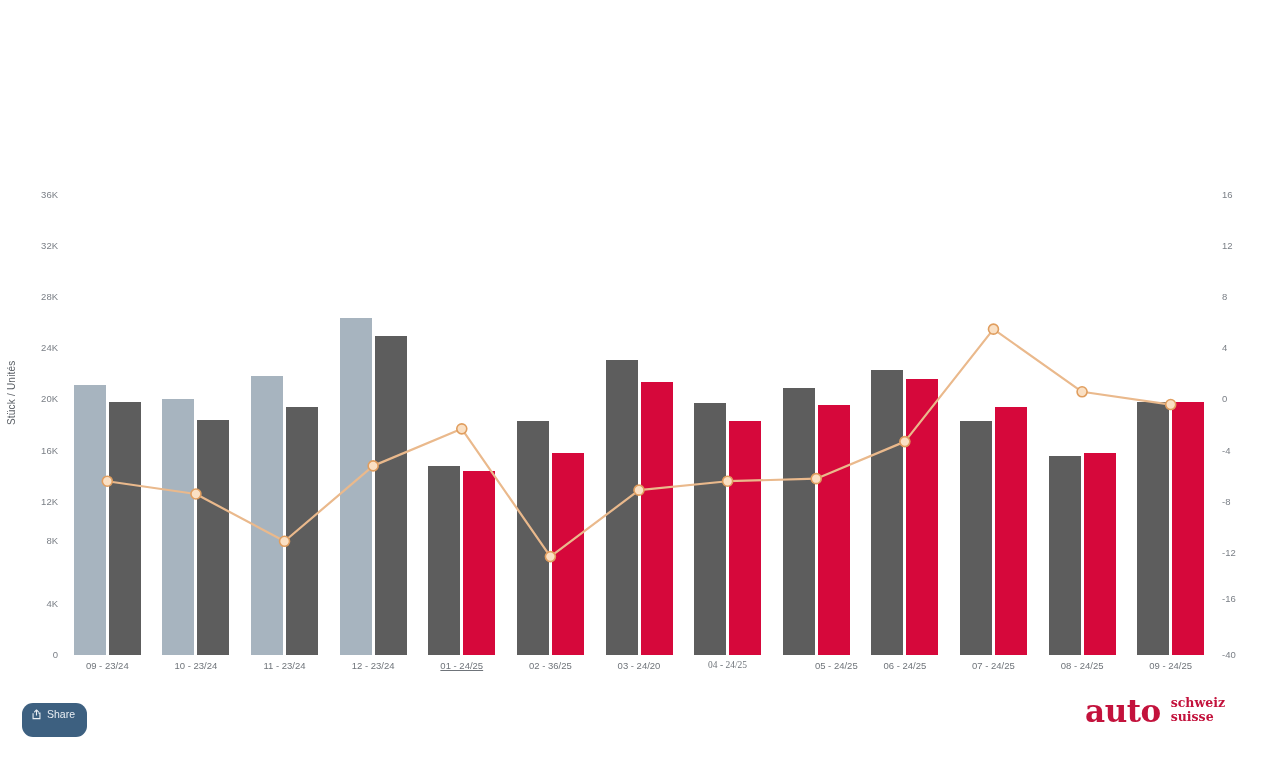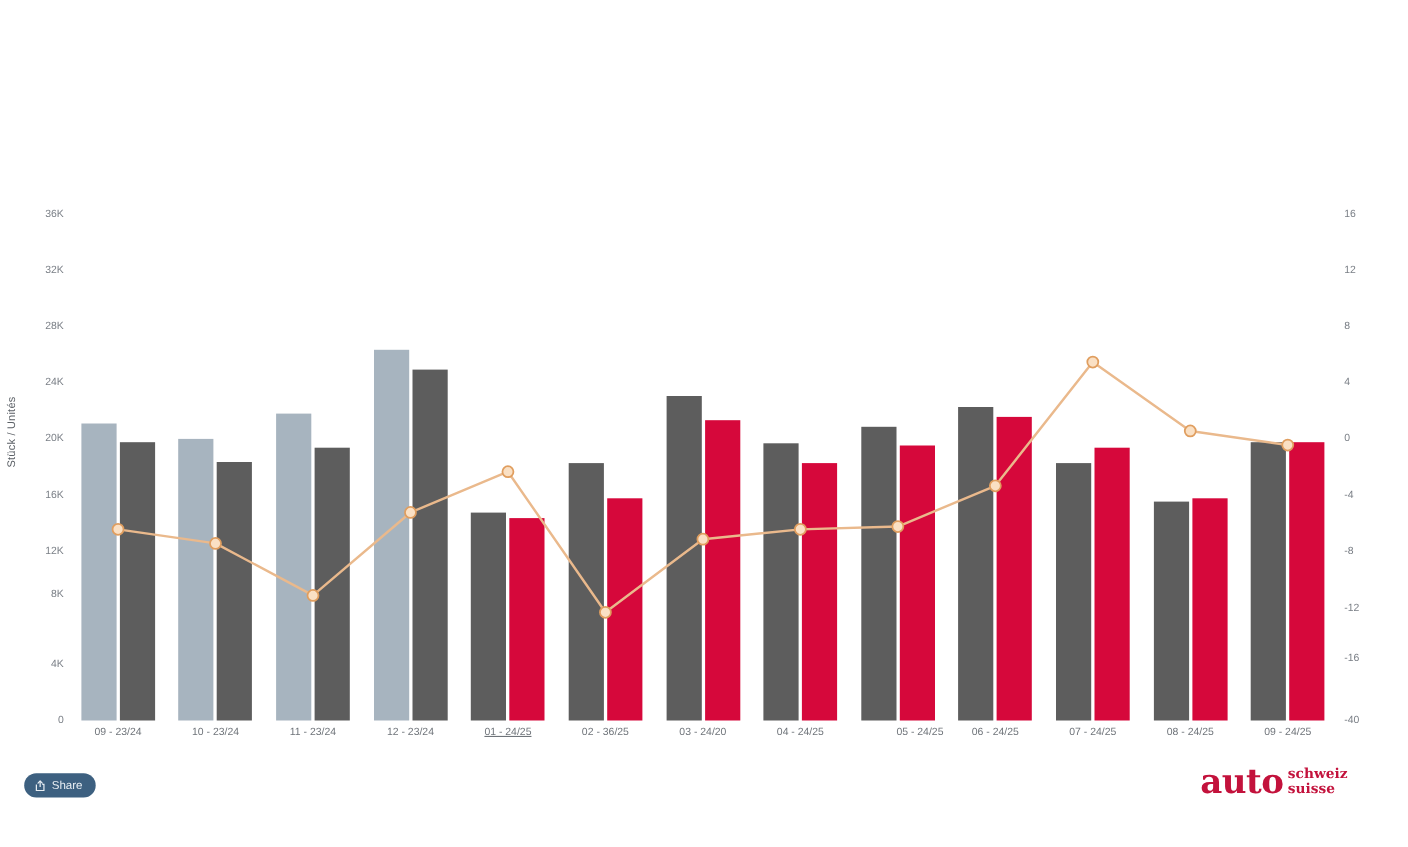--- a/index.html
+++ b/index.html
@@ -28,27 +28,27 @@
   .bar{position:absolute;bottom:0;border-radius:0px;}
 
   .xlabels{position:absolute;left:63px;top:660px;width:1152px;height:20px;}
   .xlabel{position:absolute;font-size:9.5px;color:#6f747a;text-align:center;white-space:nowrap;}
 
   svg.lineplot{position:absolute;left:63px;top:195px;width:1152px;height:460px;overflow:visible;}
 
   .share-btn{
     position:absolute;left:22px;top:703px;height:22px;
     display:flex;align-items:center;gap:5px;
-    padding:0 12px 0 9px;border-radius:11px;
+    padding:0 12px 12px 9px;border-radius:11px;
     background:#3d6080;color:#e9eef3;font-size:10.5px;
     cursor:pointer;user-select:none;
   }
   .share-btn svg{display:block;}
 
-  .logo{position:absolute;right:55px;top:696px;display:flex;align-items:flex-end;gap:4px;}
+  .logo{position:absolute;right:55px;top:696px;display:flex;align-items:flex-end;gap:10px;}
   .logo-main{
     font-family:"DejaVu Serif", serif;
     font-weight:bold;font-size:31px;line-height:.9;
     color:#c3123c;letter-spacing:-0.5px;
   }
   .logo-sub{
     font-family:"DejaVu Serif", serif;
     font-weight:bold;font-size:12.5px;line-height:1.08;
     color:#c3123c;padding-bottom:3px;
   }
@@ -161,21 +161,21 @@
     </svg>
 
   <div class="xlabels" id="x-labels">
       <div class="xlabel" style="left: 0px; width: 88.6154px;">09 - 23/24</div>
       <div class="xlabel" style="left: 88.6154px; width: 88.6154px;">10 - 23/24</div>
       <div class="xlabel" style="left: 177.231px; width: 88.6154px;">11 - 23/24</div>
       <div class="xlabel" style="left: 265.846px; width: 88.6154px;">12 - 23/24</div>
       <div class="xlabel" style="left: 354.462px; width: 88.6154px; text-decoration: underline;">01 - 24/25</div>
       <div class="xlabel" style="left: 443.077px; width: 88.6154px;">02 - 36/25</div>
       <div class="xlabel" style="left: 531.692px; width: 88.6154px;">03 - 24/20</div>
-      <div class="xlabel" style="left: 620.308px; width: 88.6154px;">04 - 24/25</div>
+      <div class="xlabel" style="left: 620.308px; width: 88.6154px; font-family: Liberation Serif, serif;">04 - 24/25</div>
       <div class="xlabel" style="left: 729px; width: 88.6154px;">05 - 24/25</div>
       <div class="xlabel" style="left: 797.538px; width: 88.6154px;">06 - 24/25</div>
       <div class="xlabel" style="left: 886.154px; width: 88.6154px;">07 - 24/25</div>
       <div class="xlabel" style="left: 974.769px; width: 88.6154px;">08 - 24/25</div>
       <div class="xlabel" style="left: 1063.38px; width: 88.6154px;">09 - 24/25</div>
     </div>
 
   <div class="share-btn">
     <span>
       <svg width="11" height="11" viewBox="0 0 16 16" aria-hidden="true">

